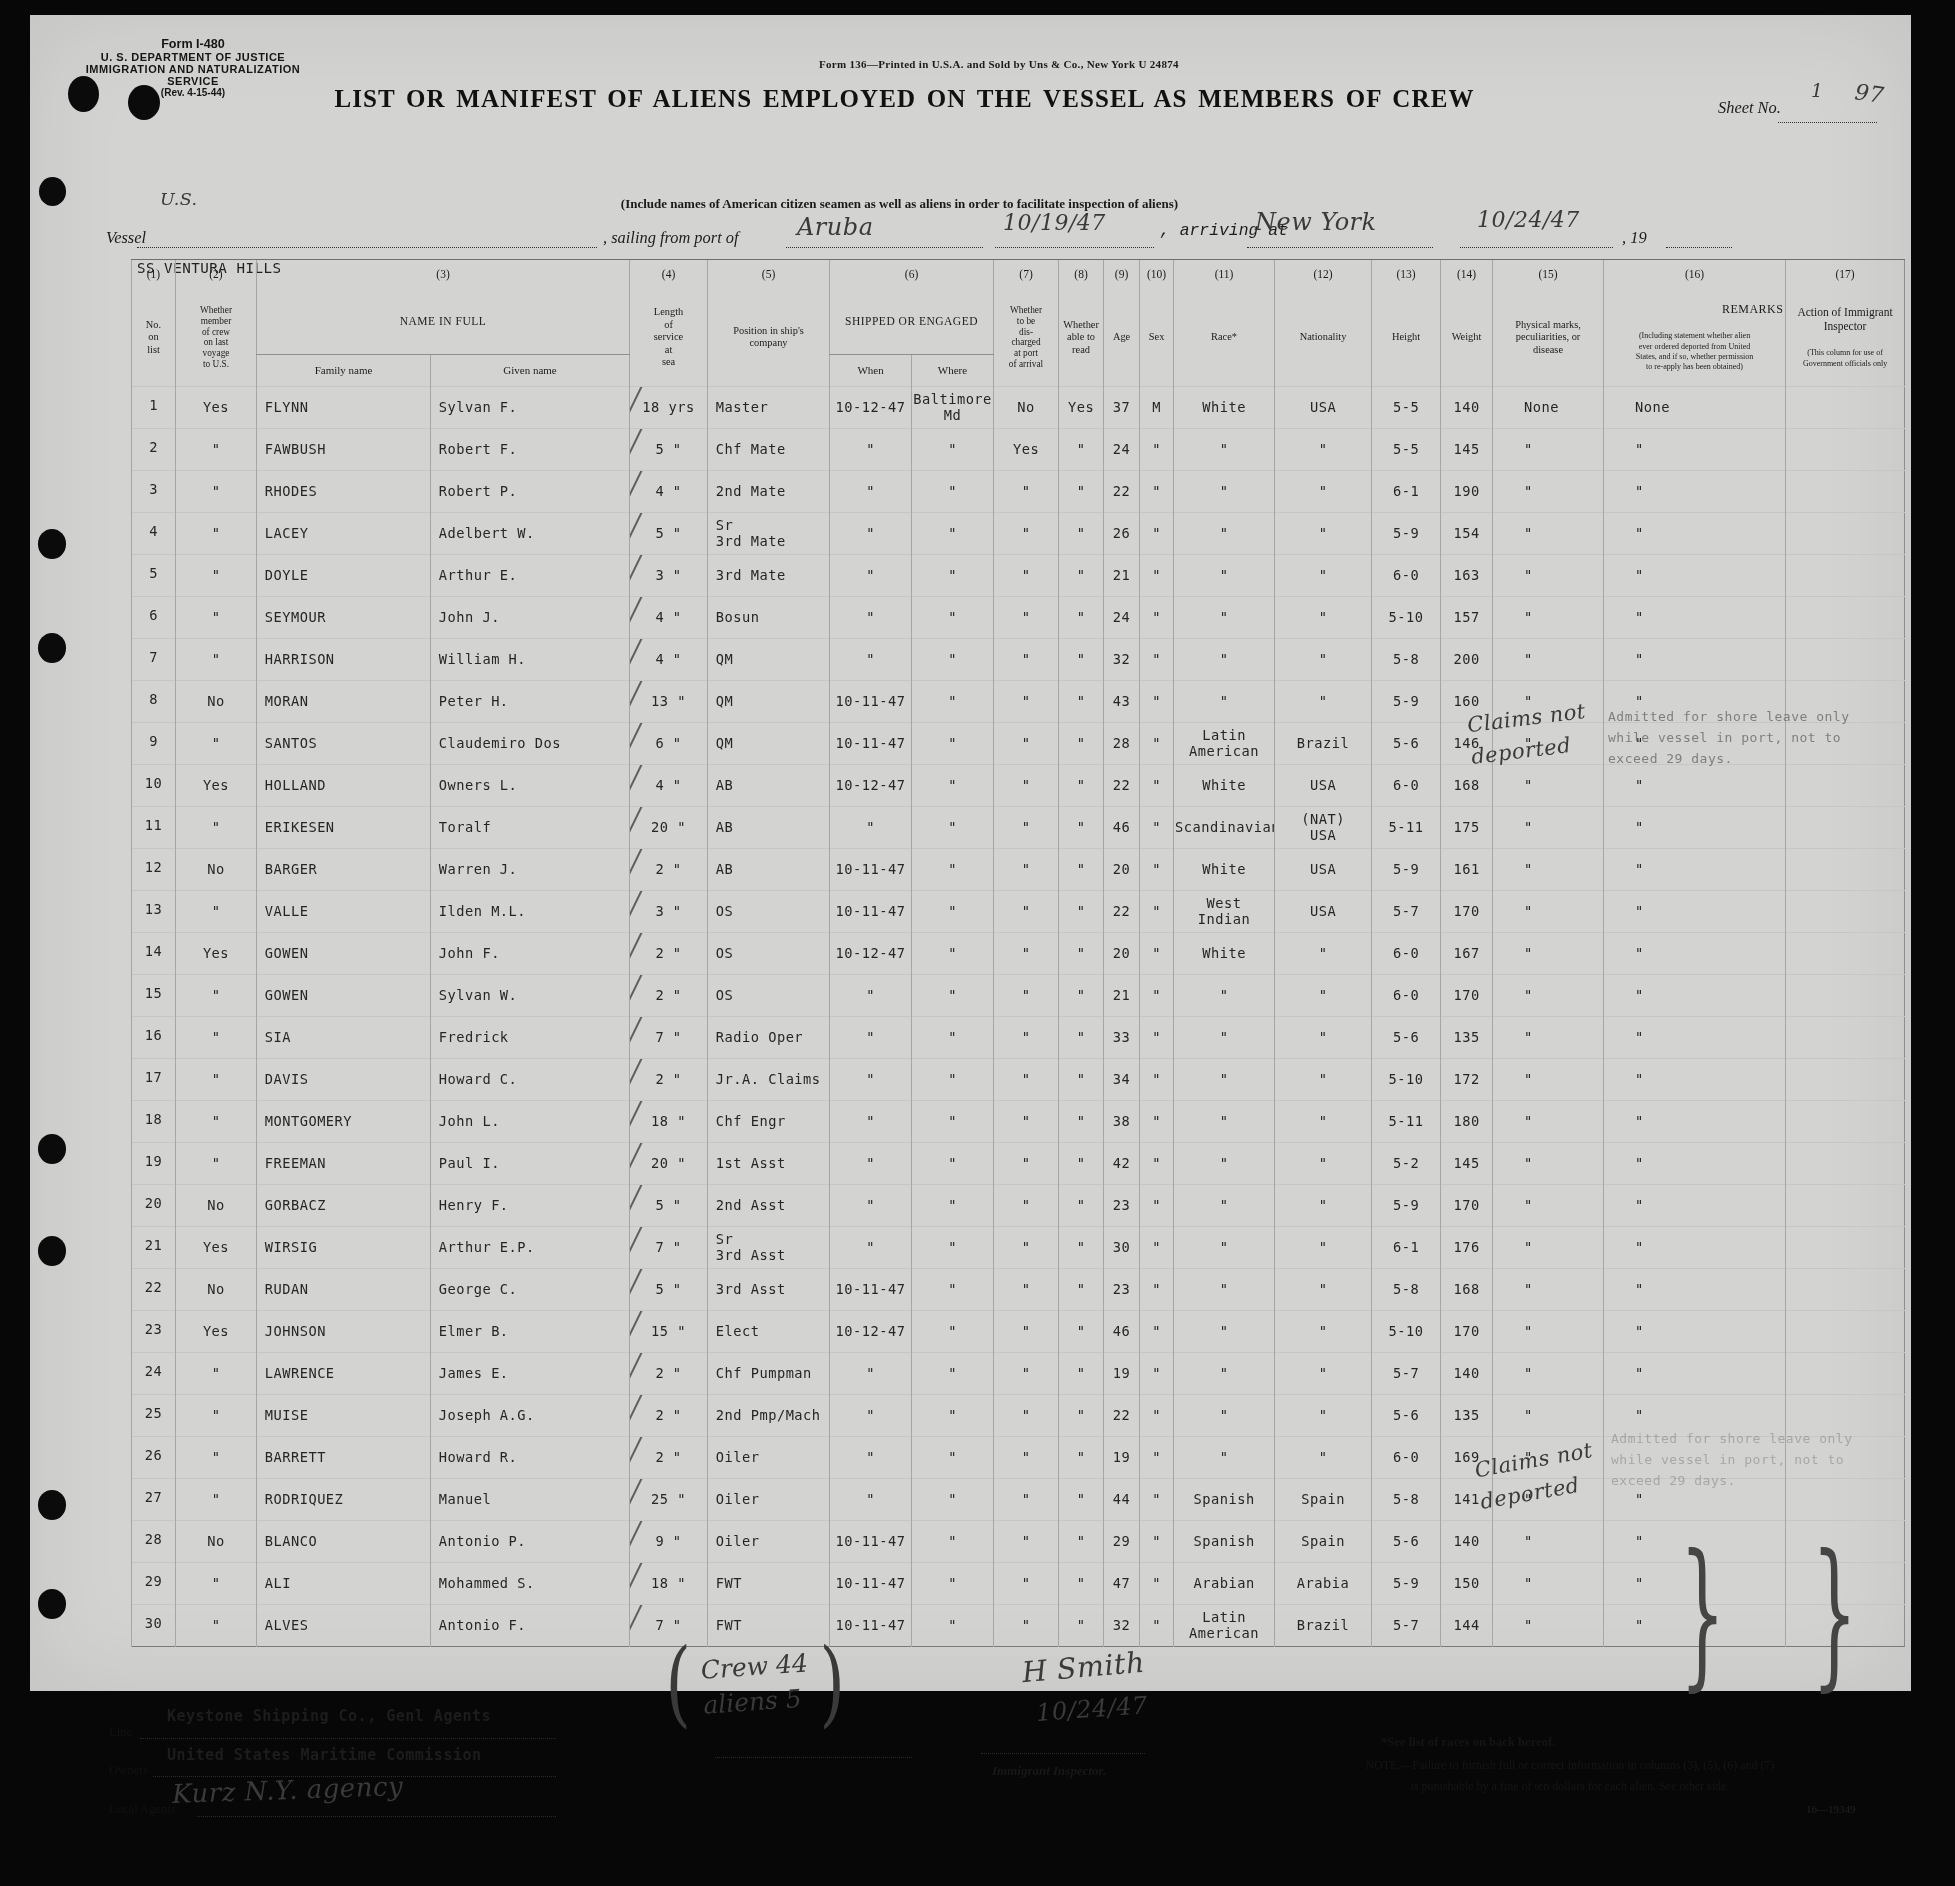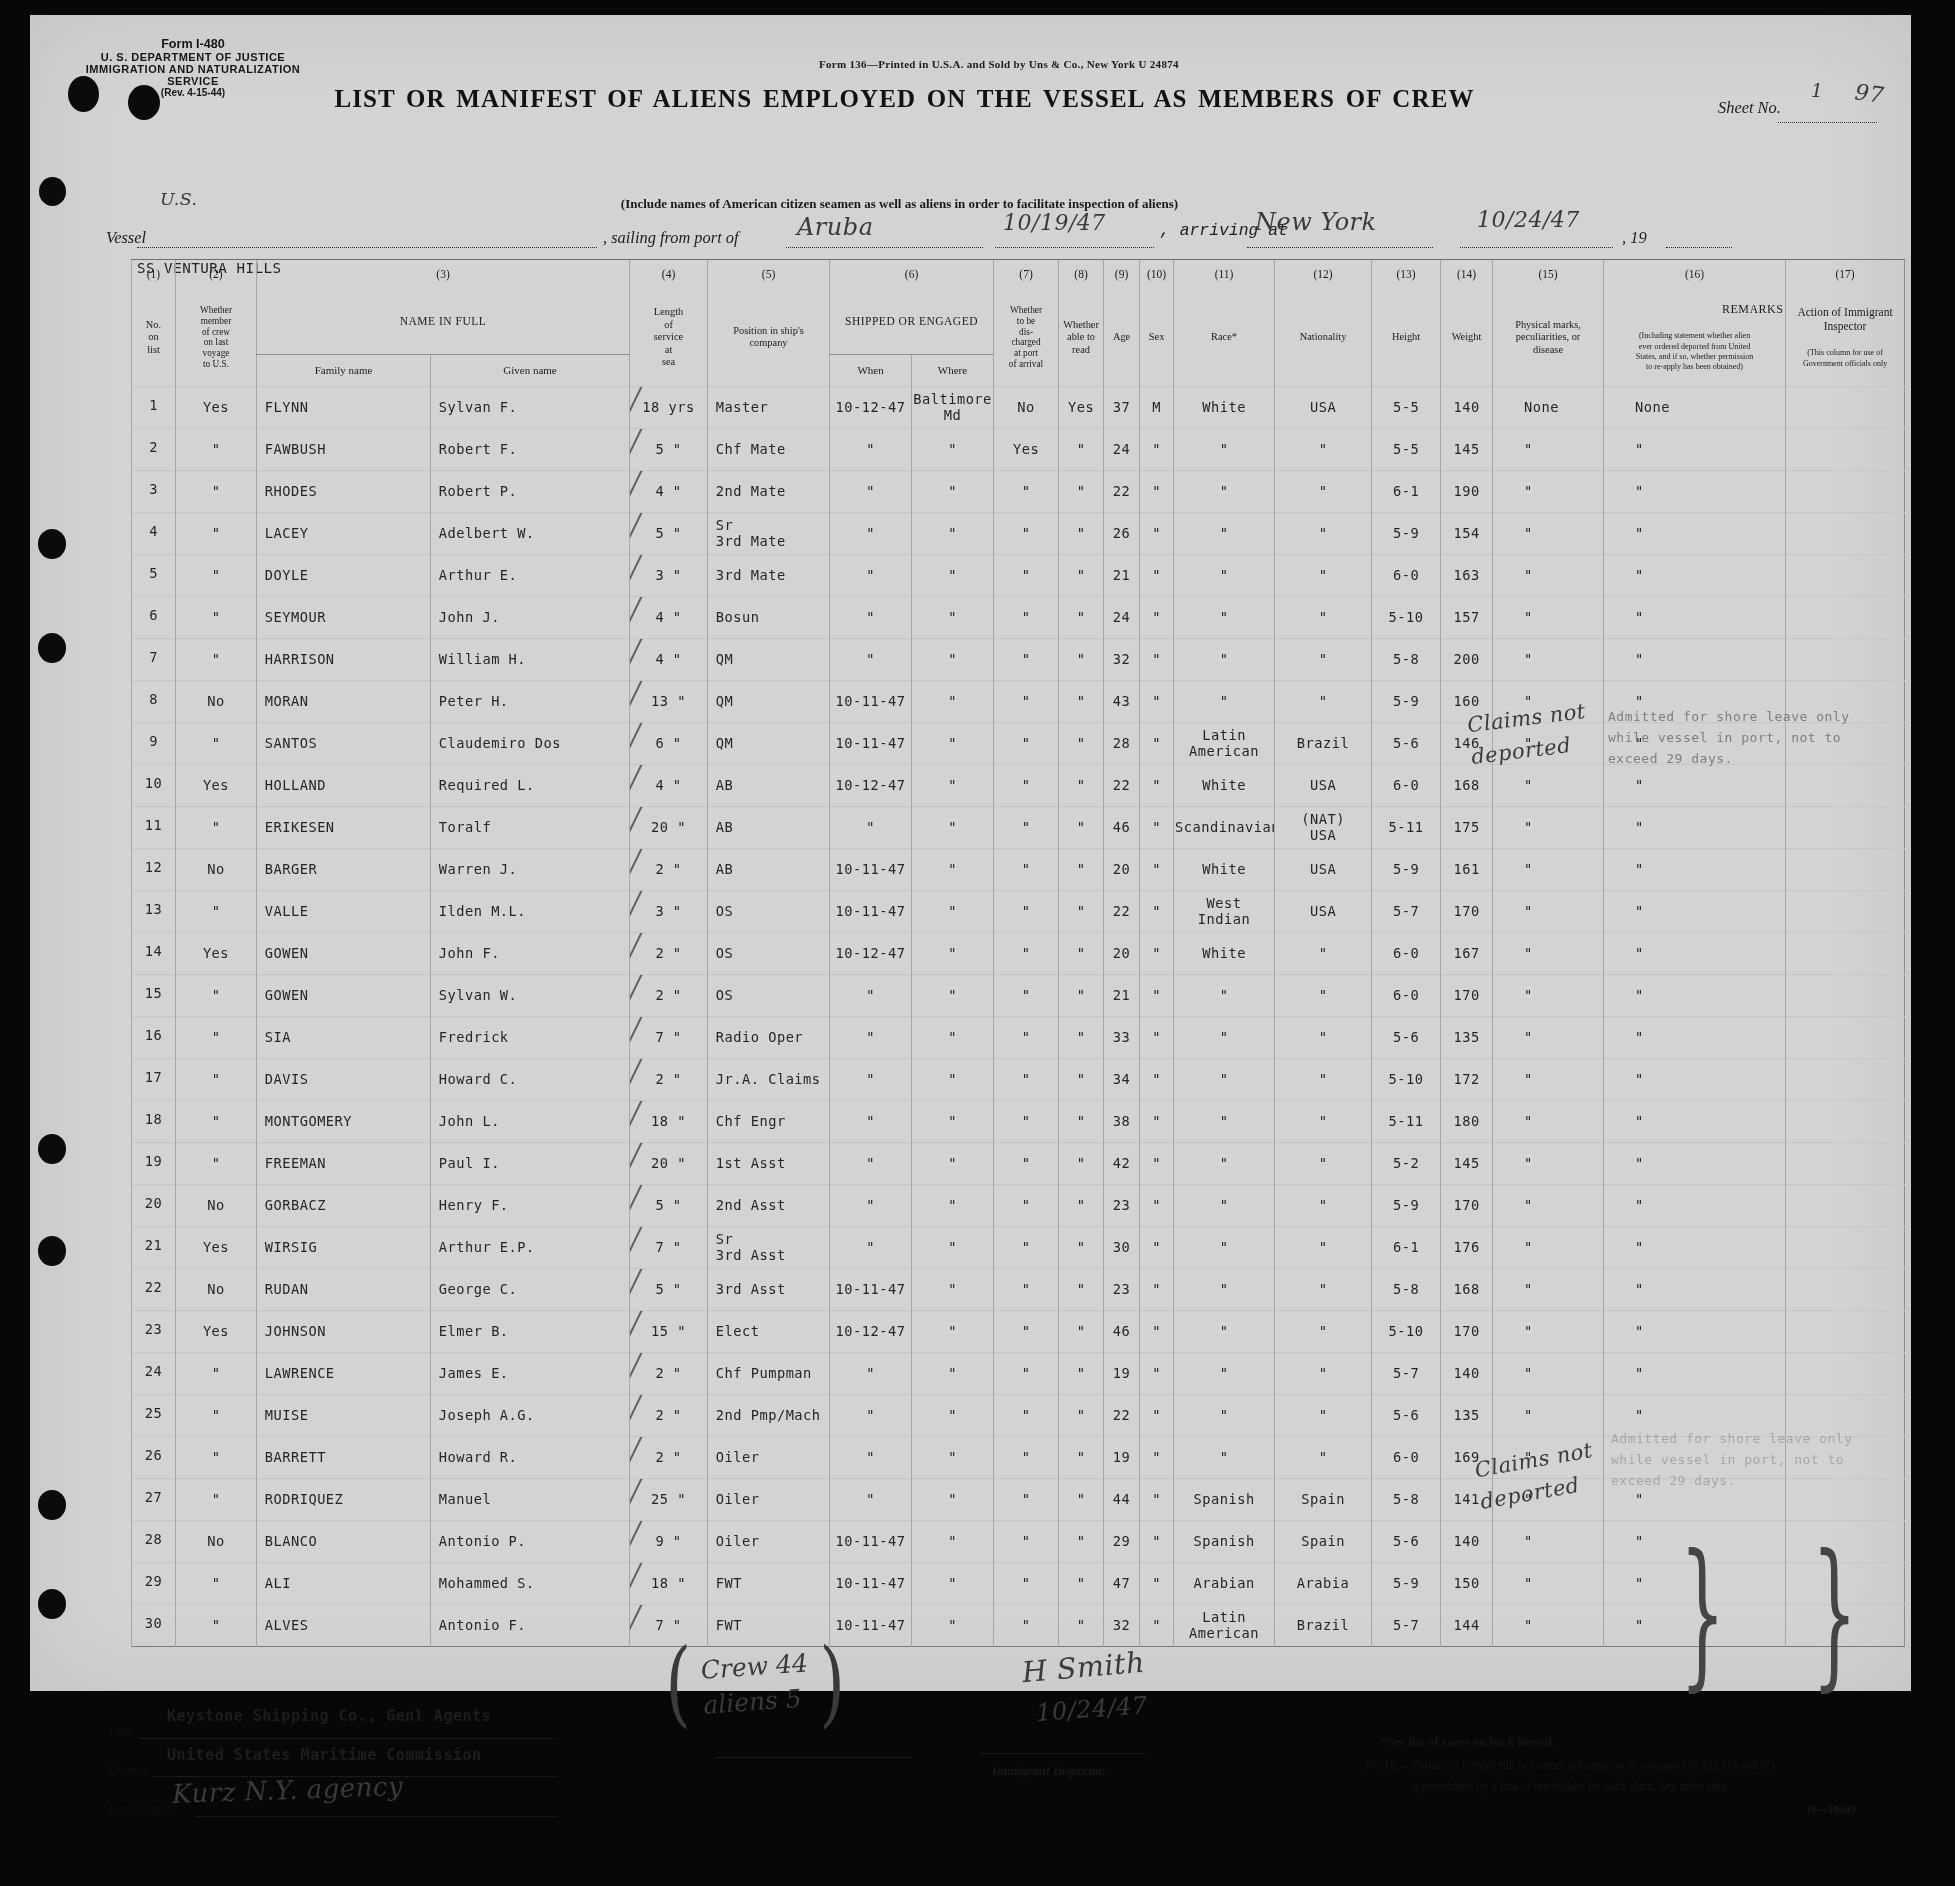--- a/index.html
+++ b/index.html
@@ -452,21 +452,21 @@
           <td class="c-c">5-6</td>
           <td class="c-c">146</td>
           <td class="c-ml">"</td>
           <td class="c-ml">"</td>
           <td class="c-c"></td>
         </tr>
         <tr>
           <td class="c-no">10</td>
           <td class="c-c">Yes</td>
           <td class="c-l">HOLLAND</td>
-          <td class="c-l">Required L.</td>
+          <td class="c-l">Owners L.</td>
           <td class="c-s">4 "</td>
           <td class="c-l">AB</td>
           <td class="c-c">10-12-47</td>
           <td class="c-c">"</td>
           <td class="c-c">"</td>
           <td class="c-c">"</td>
           <td class="c-c">22</td>
           <td class="c-c">"</td>
           <td class="c-c">White</td>
           <td class="c-c">USA</td>

